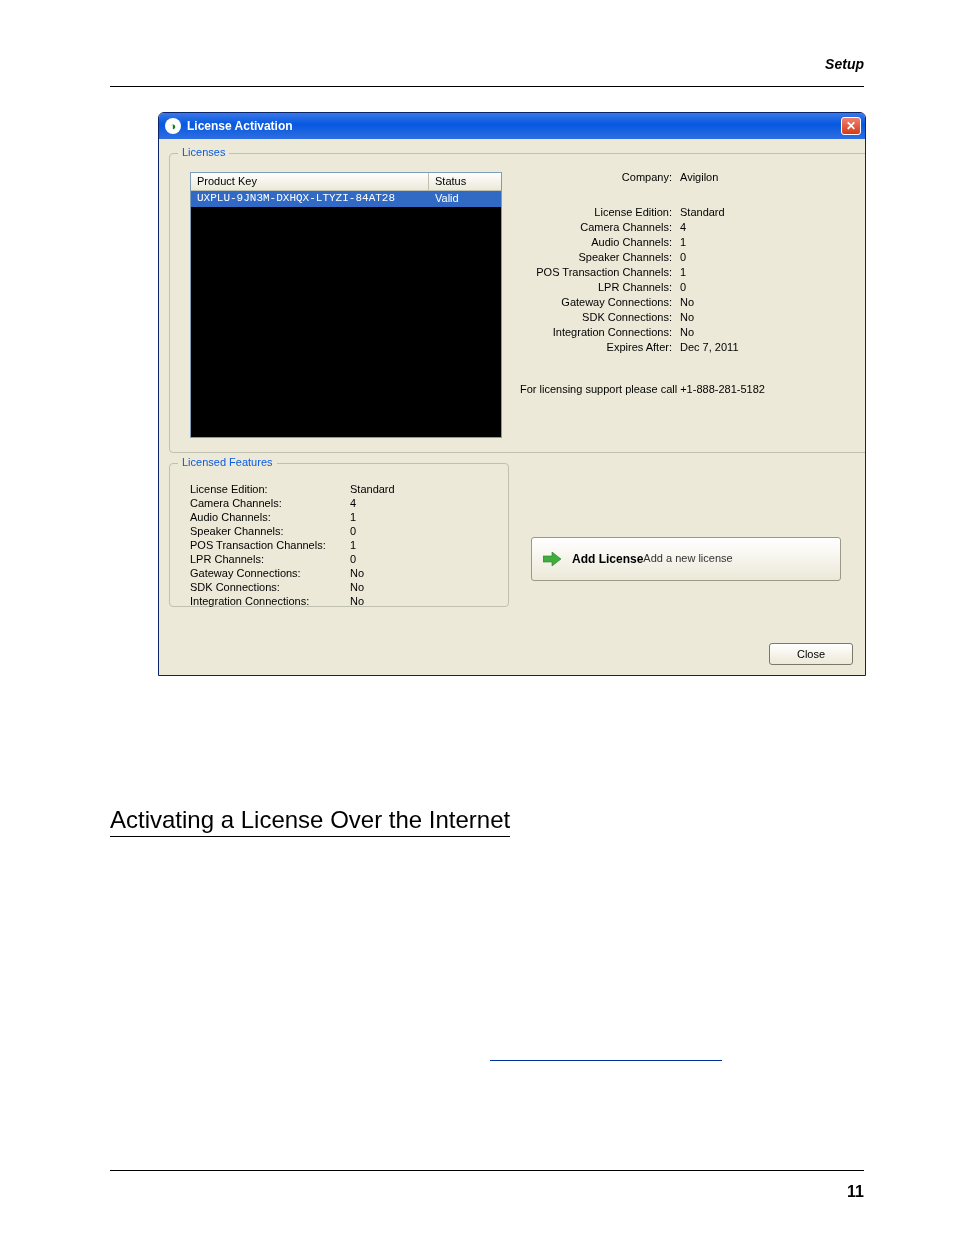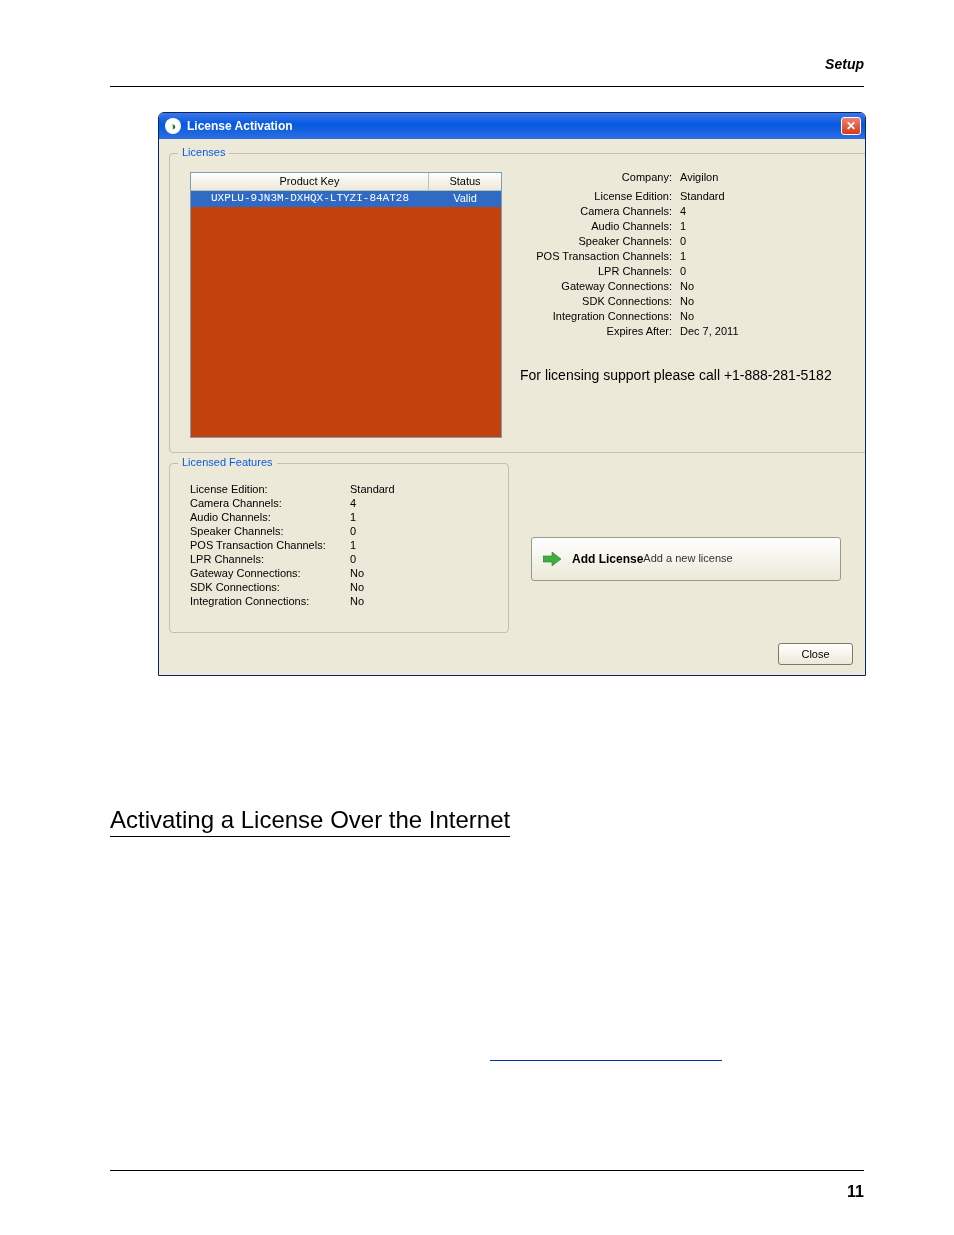--- a/index.html
+++ b/index.html
@@ -104,23 +104,22 @@
   .grp-licenses {
     top: 14px; left: 10px;
     width: 824px; height: 300px;
   }
 
   
   .listview {
     position: absolute;
     top: 18px; left: 20px;
     width: 312px; height: 266px;
-    background: #c2410c;
+    background: #000000;
     border: 1px solid #7f9db9;
-    text-align: center;
   }
   .lv-header {
     display: flex;
     height: 18px;
     background: linear-gradient(to bottom, #fefefe, #ece9d8);
     border-bottom: 1px solid #c0c0b0;
     font-size: 11px;
     color: #000;
   }
   .lv-hcol {
@@ -141,33 +140,33 @@
 
   
   .details {
     position: absolute;
     top: 16px; left: 350px;
     width: 320px;
     font-size: 11px;
     color: #000;
   }
   .drow { display: flex; line-height: 15px; }
-  .drow.gap { margin-bottom: 4px; }
+  .drow.gap { margin-bottom: 20px; }
   .dlabel { width: 160px; text-align: right; padding-right: 8px; }
   .dvalue { flex: 1; text-align: left; }
   .support-note {
     margin-top: 28px;
-    font-size: 14px;
+    font-size: 11px;
     text-align: left;
   }
 
   
   .grp-features {
     top: 324px; left: 10px;
-    width: 340px; height: 170px;
+    width: 340px; height: 144px;
   }
   .features-table {
     position: absolute;
     top: 18px; left: 20px;
     font-size: 11px;
     color: #000;
   }
   .frow { display: flex; line-height: 14px; }
   .flabel { width: 160px; }
   .fvalue { width: 80px; }
@@ -192,21 +191,21 @@
   }
   .add-license-btn .arr svg { display:block; }
   .add-license-btn .texts { display: flex; }
   .add-license-btn .t1 { font-size: 12px; font-weight: bold; }
   .add-license-btn .t2 { font-size: 11px; color: #333; }
 
   
   .close-footer-btn {
     position: absolute;
     right: 12px; bottom: 10px;
-    width: 75px; height: 22px;
+    width: 84px; height: 22px;
     background: linear-gradient(to bottom, #ffffff, #ece9d8);
     border: 1px solid #7a7a6a;
     border-radius: 3px;
     font-size: 11px;
     display: flex; align-items: center; justify-content: center;
     cursor: pointer;
   }
 
   
   .section-heading {

